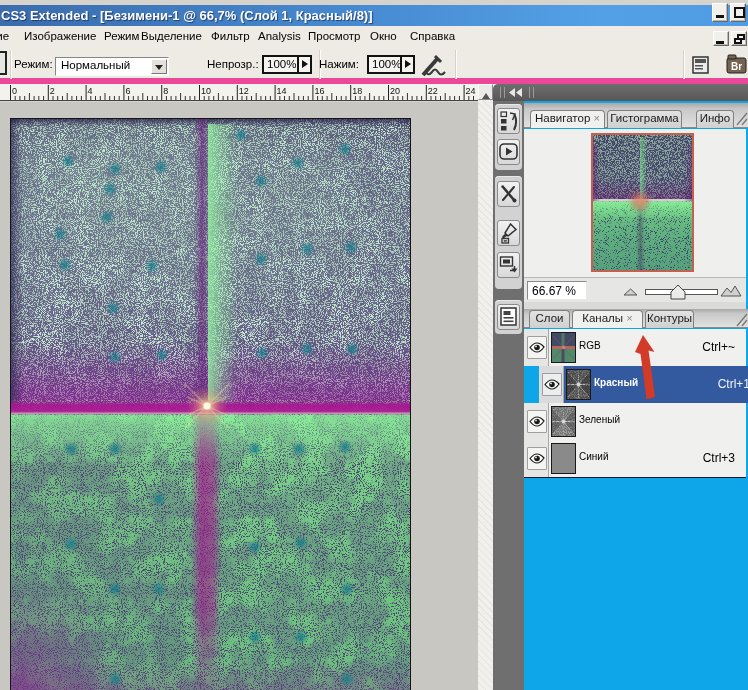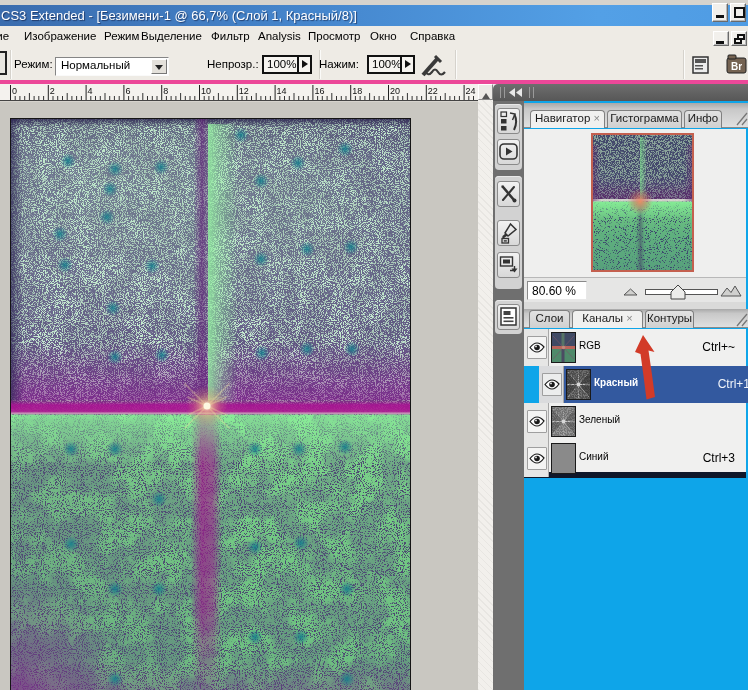--- a/index.html
+++ b/index.html
@@ -2,33 +2,33 @@
 <html><head>
 <meta charset="utf-8">
 <style>
 * { margin:0; padding:0; box-sizing:border-box; }
 body { font-family:"Liberation Sans", sans-serif; }
 #app { position:relative; width:748px; height:690px; overflow:hidden; background:#d6d3cd; font-family:"Liberation Sans", sans-serif; }
 .abs { position:absolute; }
 
 #titlebar { left:0; top:5px; width:748px; height:21px;
   background:linear-gradient(90deg,#3a6cae 0%,#4688cf 45%,#53a0e6 80%,#4f9ce4 100%);
-  color:#fff; font-weight:normal; font-size:13px; line-height:21px; white-space:nowrap;
+  color:#fff; font-weight:bold; font-size:13px; line-height:21px; white-space:nowrap;
   text-shadow:1px 1px 1px rgba(0,0,30,.5);
 }
 .winbtn { position:absolute; width:16px; height:19px; background:#f2f0ec;
   border:1px solid; border-color:#fff #6a6a6a #6a6a6a #fff; box-shadow:inset -1px -1px 0 #b8b8b8; }
 .winbtn2 { position:absolute; width:16px; height:15px; background:#f2f0ec;
   border:1px solid; border-color:#fff #6a6a6a #6a6a6a #fff; box-shadow:inset -1px -1px 0 #b8b8b8; }
 
 #menubar { left:0; top:26px; width:748px; height:22px; background:#eeebe5; font-size:11.5px; color:#000; }
 #menubar span { position:absolute; top:4px; }
 
 #optbar { left:0; top:48px; width:748px; height:36px; background:#eeebe5; font-size:11.5px;
-  border-bottom:4px solid #ec4899; }
+  border-bottom:6px solid #ec4899; }
 .sep { position:absolute; width:2px; top:2px; height:29px; border-left:1px solid #d5d2cc; border-right:1px solid #fbfbf9; }
 
 #ruler { left:0; top:84px; width:478px; height:17px; background:#f4f2ee; border-bottom:1px solid #444; }
 #scrollup { left:478px; top:84px; width:15px; height:16px; background:#eceae6;
   border:1px solid; border-color:#fff #888 #888 #fff; }
 #vscroll { left:478px; top:100px; width:15px; height:590px; background:#f2f0ec;
   background-image:repeating-linear-gradient(45deg,#e8e6e2 0 1px,transparent 1px 5px); }
 
 #canvasarea { left:0; top:102px; width:478px; height:588px; background:#c9c7c1; }
 #canvasimg { left:10px; top:16px; width:401px; height:573px; border:1px solid #151515; }
@@ -500,21 +500,21 @@
             <rect x="3" y="3" width="15" height="17" fill="#fff" stroke="#333" stroke-width="1.5"></rect>
             <rect x="5.5" y="6" width="7" height="4" fill="#444"></rect>
             <rect x="5.5" y="12" width="10" height="1.6" fill="#444"></rect>
             <rect x="5.5" y="15.5" width="10" height="1.6" fill="#444"></rect>
           </svg></div>
     </div>
     <div id="palettes" class="abs">
       <div class="tabstrip" style="top:2px;">
         <div class="tab active" style="left:6px;width:75px;">Навигатор <span class="x">×</span></div>
         <div class="tab" style="left:83px;width:75px;">Гистограмма</div>
-        <div class="tab" style="left:160px;width:38px;">Инфо</div>
+        <div class="tab" style="left:172px;width:38px;">Инфо</div>
         <svg class="corner" width="14" height="25">
             <path d="M13 10 L3 22 M13 16 L8 22" stroke="#777" stroke-width="1.3" fill="none"></path>
           </svg>
       </div>
       <div style="position:absolute;left:0;top:28px;width:222px;height:148px;background:#efefee;"></div>
       <div style="position:absolute;left:67px;top:32px;width:103px;height:139px;border:2px solid #c4604f;"><svg width="99" height="135" viewBox="0 0 99 135">
             <defs>
               <filter id="nf" x="0" y="0" width="100%" height="100%">
                 <feTurbulence type="fractalNoise" baseFrequency="1.1" numOctaves="2" seed="5"></feTurbulence>
                 <feColorMatrix type="matrix" values="0 0 0 0 0  0 0 0 0 0  0 0 0 0 0  7 7 7 0 -10.2" result="m"></feColorMatrix>
@@ -578,21 +578,21 @@
             <rect x="0" y="10" width="8" height="56" fill="url(#nle)"></rect>
             <linearGradient id="nre" x1="1" y1="0" x2="0" y2="0">
               <stop offset="0" stop-color="#5c2a6e" stop-opacity="0.55"></stop>
               <stop offset="1" stop-color="#5c2a6e" stop-opacity="0"></stop>
             </linearGradient>
             <rect x="91" y="10" width="8" height="56" fill="url(#nre)"></rect>
             <circle cx="47.0" cy="66.5" r="13" fill="url(#ncg)"></circle>
           </svg></div>
       <div style="position:absolute;left:0;top:176px;width:222px;height:25px;background:#e6e6e5;border-top:1px solid #b8b8b8;">
         <div style="position:absolute;left:3px;top:3px;width:60px;height:19px;background:#fff;border:1px solid;border-color:#8a8a8a #e8e8e8 #e8e8e8 #8a8a8a;font-size:12px;">
-          <span style="position:absolute;left:4px;top:2px;">80.60 %</span>
+          <span style="position:absolute;left:4px;top:2px;">66.67 %</span>
         </div>
         <svg style="position:absolute;left:99px;top:9px;" width="15" height="9">
             <path d="M1 8 L7.5 2 L14 8 Z" fill="#d0d0ce" stroke="#555"></path>
           </svg>
         <svg style="position:absolute;left:121px;top:11px;" width="73" height="7">
             <rect x="0.5" y="0.5" width="72" height="5" fill="#fff" stroke="#555"></rect>
           </svg>
         <svg style="position:absolute;left:146px;top:6px;" width="16" height="16" viewBox="0 0 16 16">
             <path d="M8 1 L15 8 L15 15 L1 15 L1 8 Z" fill="#ececea" stroke="#444"></path>
           </svg>
@@ -689,21 +689,21 @@
               <path d="M11.5 0 L11.5 29" stroke="#a8a8a8" stroke-width="1"></path>
               <path d="M1 2 L22 27 M22 2 L1 27" stroke="#b4b4b4" stroke-width="0.9" opacity="0.85"></path>
               <g filter="url(#tnG)" opacity="0.33">
                 <rect width="23" height="29" fill="#2e2e2e"></rect>
               </g>
               <circle cx="11.5" cy="14.5" r="2" fill="#d8d8d8"></circle>
             </svg></div>
         <span class="chname" style="top:11px;">Зеленый</span>
         <span class="chkey" style="top:9px;margin-top:44px;">Ctrl+2</span>
       </div>
-      <div class="chrow" style="top:339px;height:38px;border-bottom:6px solid #0f172a;">
+      <div class="chrow" style="top:339px;height:38px;border-bottom:1px solid #0f172a;">
         <div class="eyewell">
             <div class="eyebox">
               <svg width="16" height="11" viewBox="0 0 16 11" style="position:absolute;left:1px;top:5px;">
                 <path d="M1 5.5 Q4.5 1 8 1 Q11.5 1 15 5 Q11.5 10 8 10 Q4.5 10 1 5.5 Z" fill="#fdfdfd" stroke="#1a1a1a" stroke-width="1.2"></path>
                 <circle cx="8" cy="5.5" r="2.8" fill="#1a1a1a"></circle>
                 <circle cx="7" cy="4.4" r="0.9" fill="#f0f0f0"></circle>
               </svg>
             </div>
           </div>
         <div class="thumb" style="background:#8a8a8a;"></div>

